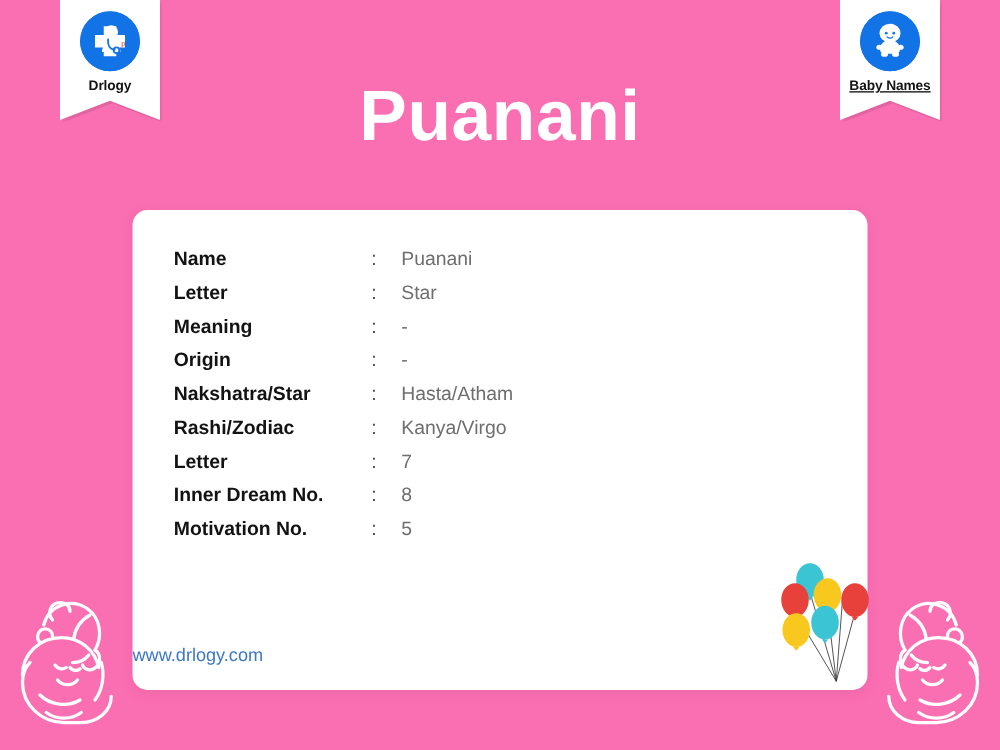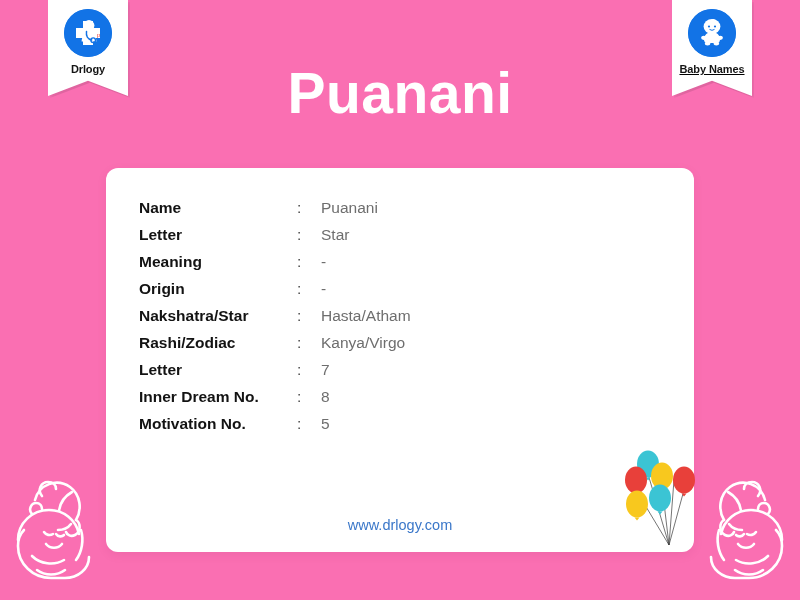--- a/index.html
+++ b/index.html
@@ -123,21 +123,20 @@
   .cell-value {
     color: #6e6e6e;
     font-weight: normal;
   }
 
   #footer-link {
     position: absolute;
     left: 0;
     top: 349px;
     width: 588px;
-    text-align: center;
     font-size: 14.5px;
     color: #3a77c9;
   }
 
   
   #balloons {
     position: absolute;
     left: 622px;
     top: 446px;
     width: 80px;

